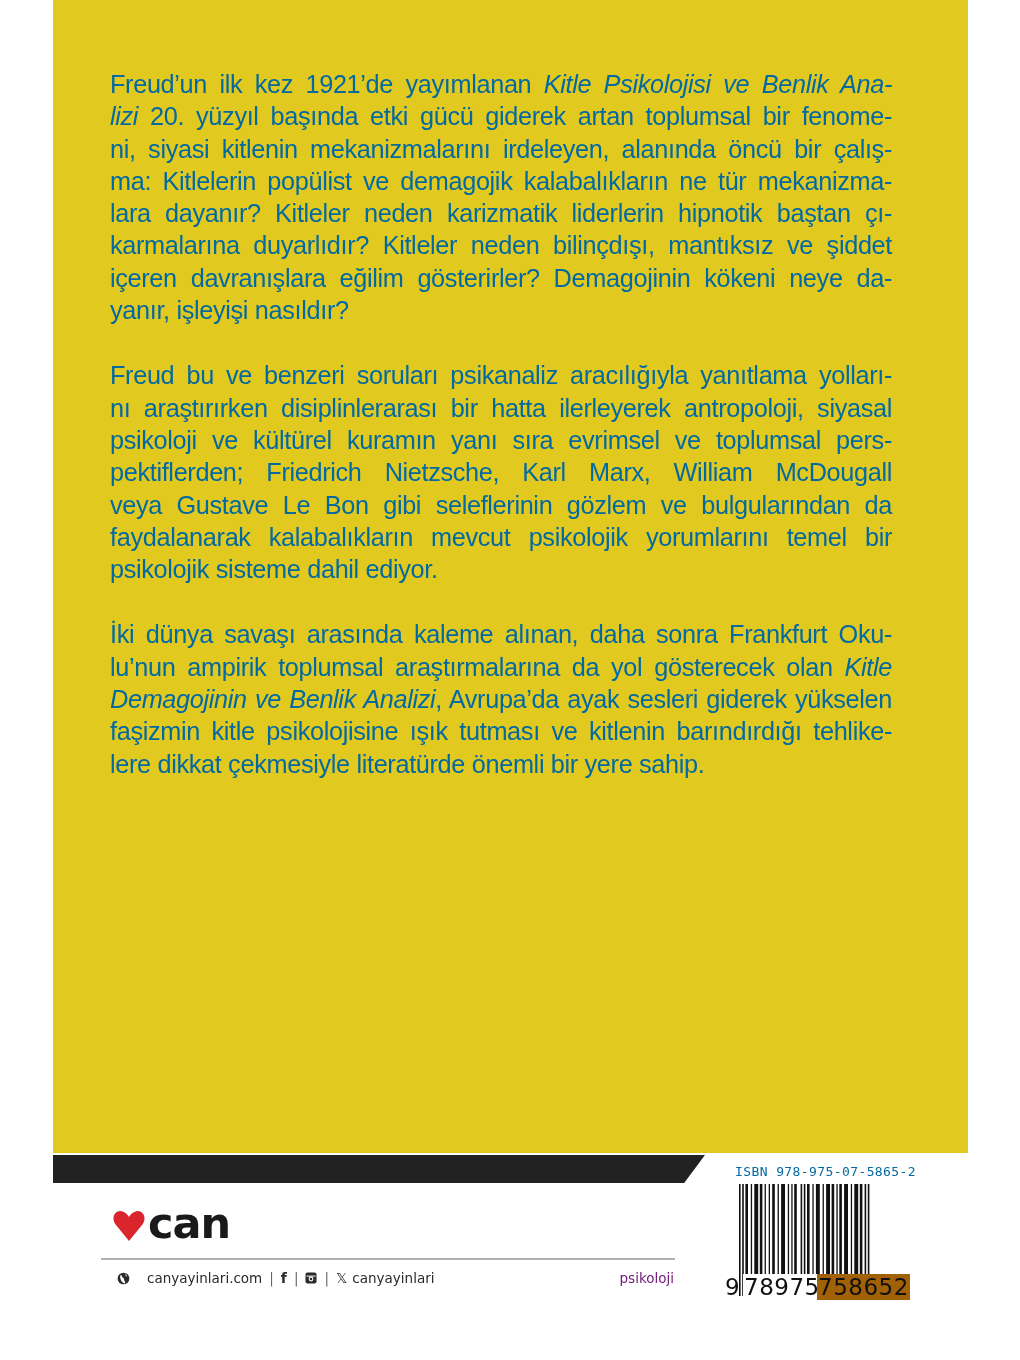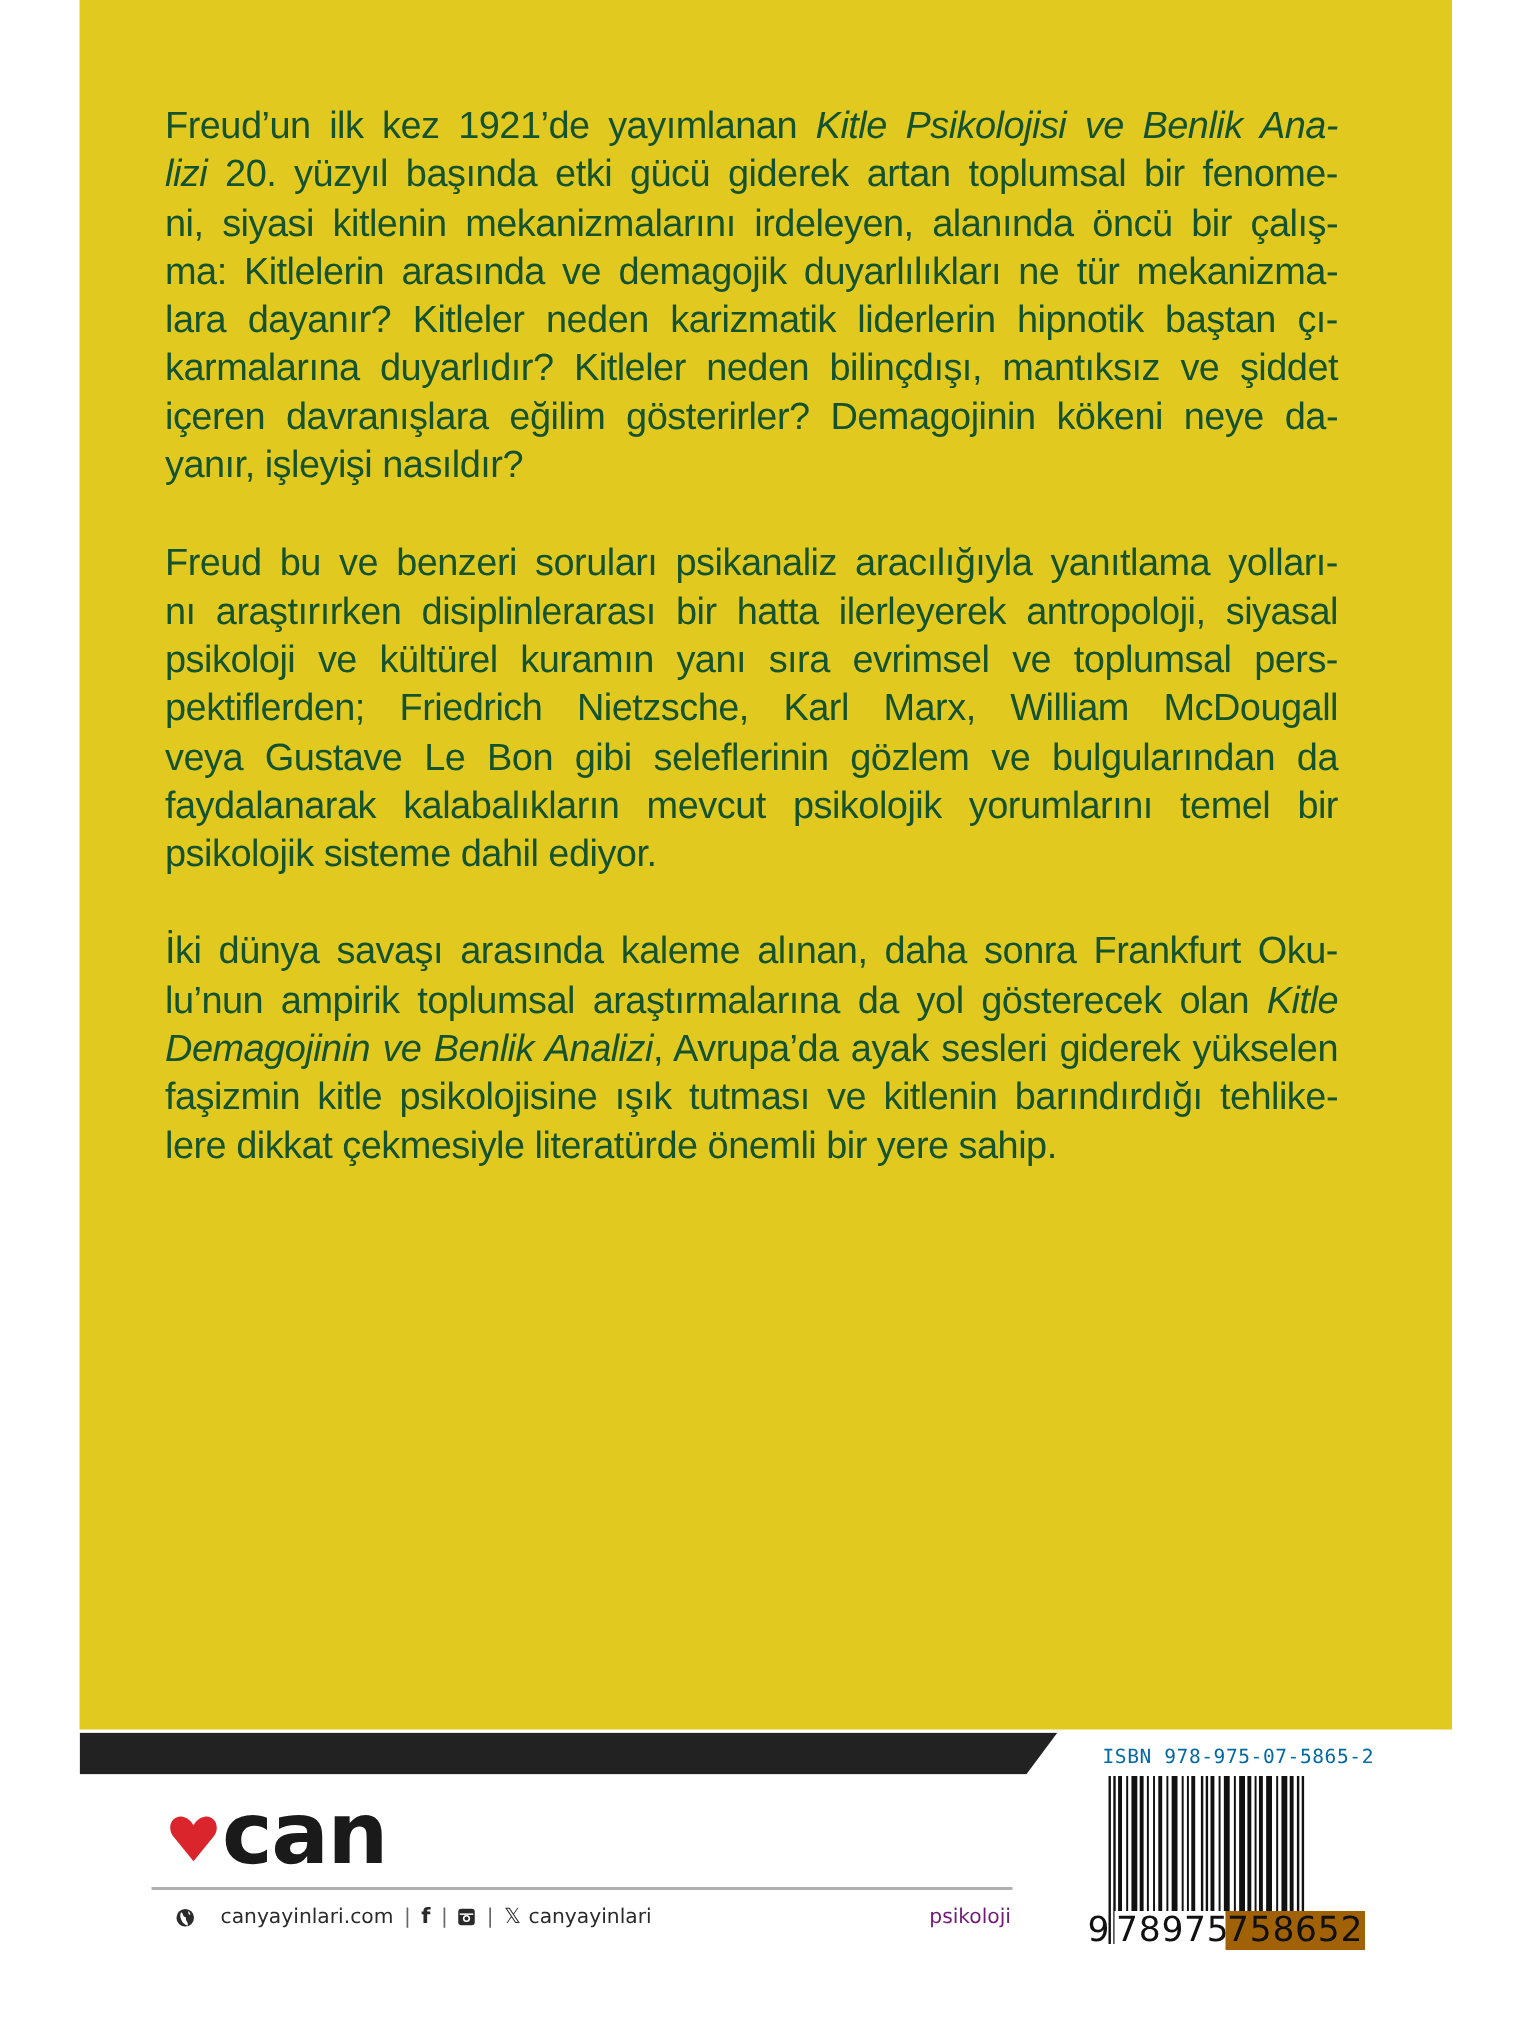--- a/index.html
+++ b/index.html
@@ -7,42 +7,42 @@
     width: 1020px; height: 1360px; background: #ffffff;
     position: relative; overflow: hidden;
     font-family: "Liberation Sans", "DejaVu Sans", sans-serif;
   }
   .cover {
     position: absolute; left: 53px; top: 0; width: 915px; height: 1153px;
     background: #e2c920;
   }
   .blurb {
     position: absolute; left: 110px; top: 68px; width: 782px;
-    color: #14532d; font-size: 25.3px; line-height: 32.3px;
+    color: #0369a1; font-size: 25.3px; line-height: 32.3px;
     letter-spacing: -0.35px;
   }
   .blurb p { margin: 0 0 33px 0; text-align: justify; text-align-last: left; }
   .blurb .line { display: block; text-align: justify; text-align-last: justify; white-space: nowrap; }
   .blurb .line.last { text-align-last: left; }
   .blurb em { font-style: italic; }
 
   .band {
     position: absolute; left: 53px; top: 1155px; width: 652px; height: 28px;
     background: #222222;
     clip-path: polygon(0 0, 100% 0, 96.8% 100%, 0 100%);
   }
 
   .logo {
     position: absolute; left: 112px; top: 1205px; height: 42px;
     display: flex; align-items: center;
   }
   .logo .heart { width: 34px; height: 34px; margin-right: 2px; }
   .logo .word {
     font-family: "DejaVu Sans", sans-serif; font-weight: bold;
-    font-size: 57px; color: #1a1a1a; letter-spacing: -1px; line-height: 42px;
+    font-size: 43px; color: #1a1a1a; letter-spacing: -1px; line-height: 42px;
     margin-top: -6px;
   }
   .rule {
     position: absolute; left: 101px; top: 1258px; width: 574px; height: 2px;
     background: #b0b0b0;
   }
   .footer-links {
     position: absolute; left: 117px; top: 1270px;
     display: flex; align-items: center;
     font-size: 13.5px; color: #2a2a2a;
@@ -76,21 +76,21 @@
 </head>
 <body>
 
 <div class="cover"></div>
 
 <div class="blurb" id="blurb">
     <p>
       <span class="line"><span>Freud’un ilk kez 1921’de yayımlanan </span><em>Kitle Psikolojisi ve Benlik Ana-</em></span>
       <span class="line"><em>lizi</em><span> 20. yüzyıl başında etki gücü giderek artan toplumsal bir fenome-</span></span>
       <span class="line"><span>ni, siyasi kitlenin mekanizmalarını irdeleyen, alanında öncü bir çalış-</span></span>
-      <span class="line"><span>ma: Kitlelerin arasında ve demagojik duyarlılıkları ne tür mekanizma-</span></span>
+      <span class="line"><span>ma: Kitlelerin popülist ve demagojik kalabalıkların ne tür mekanizma-</span></span>
       <span class="line"><span>lara dayanır? Kitleler neden karizmatik liderlerin hipnotik baştan çı-</span></span>
       <span class="line"><span>karmalarına duyarlıdır? Kitleler neden bilinçdışı, mantıksız ve şiddet</span></span>
       <span class="line"><span>içeren davranışlara eğilim gösterirler? Demagojinin kökeni neye da-</span></span>
       <span class="line last"><span>yanır, işleyişi nasıldır?</span></span>
     </p>
     <p>
       <span class="line"><span>Freud bu ve benzeri soruları psikanaliz aracılığıyla yanıtlama yolları-</span></span>
       <span class="line"><span>nı araştırırken disiplinlerarası bir hatta ilerleyerek antropoloji, siyasal</span></span>
       <span class="line"><span>psikoloji ve kültürel kuramın yanı sıra evrimsel ve toplumsal pers-</span></span>
       <span class="line"><span>pektiflerden; Friedrich Nietzsche, Karl Marx, William McDougall</span></span>

